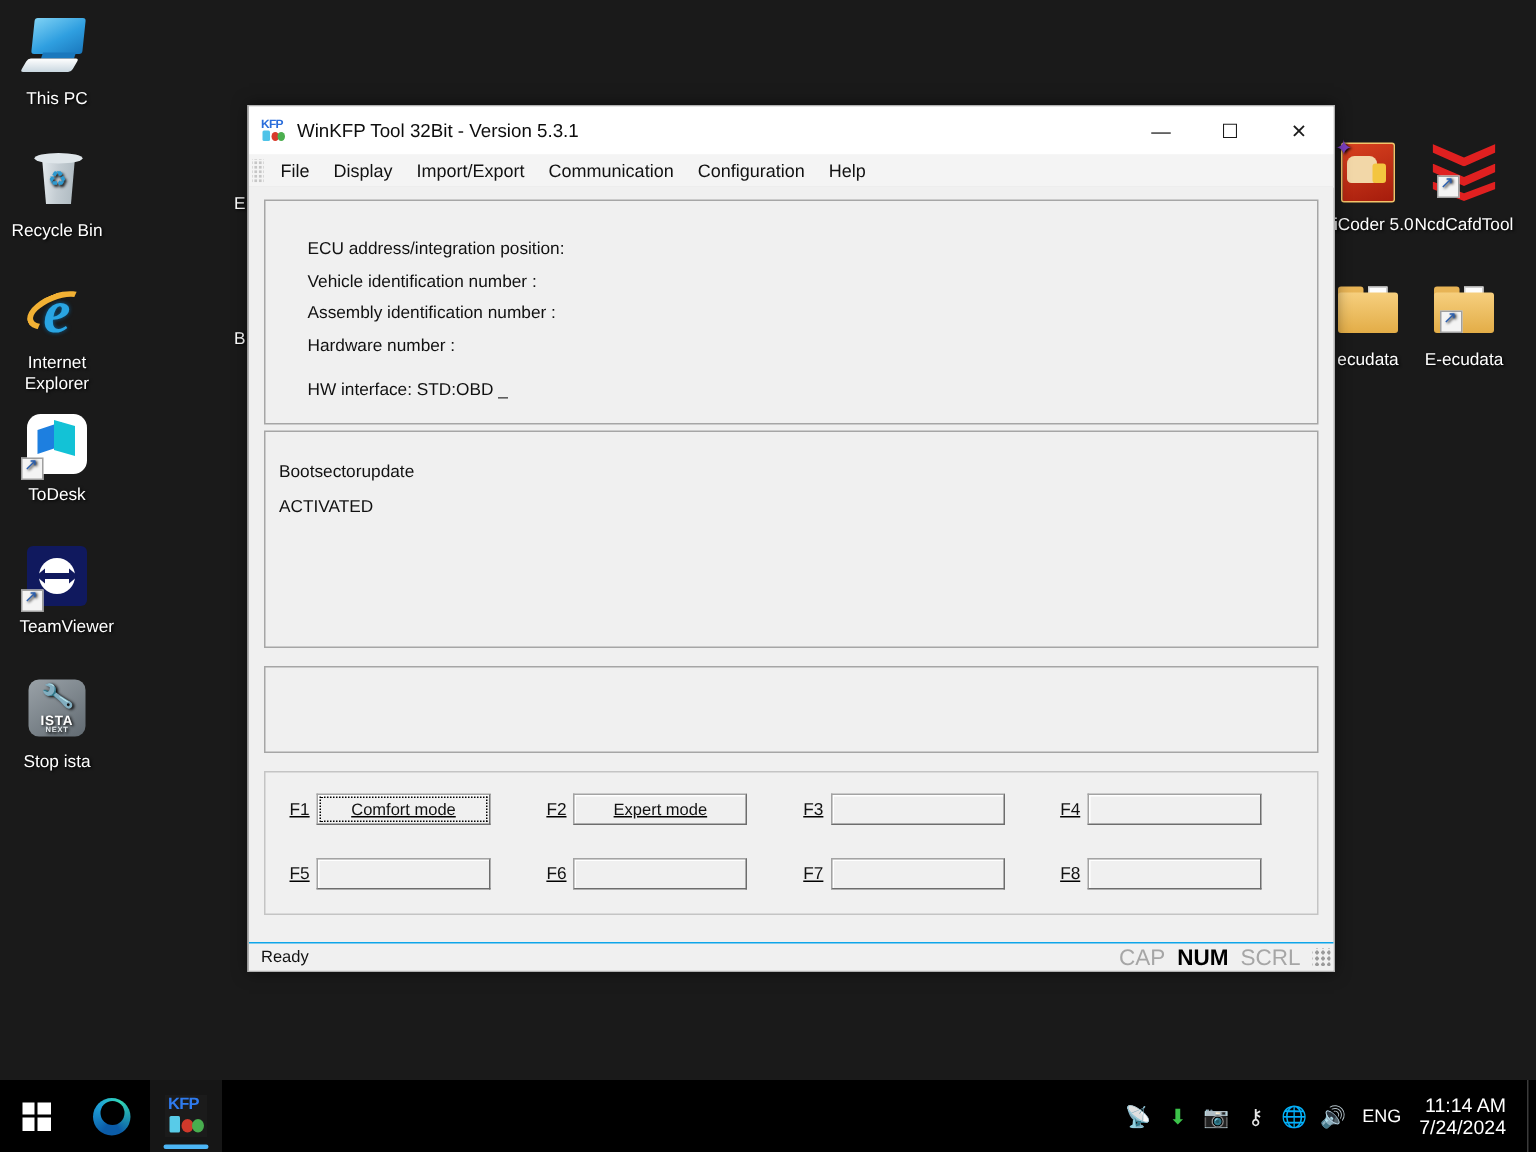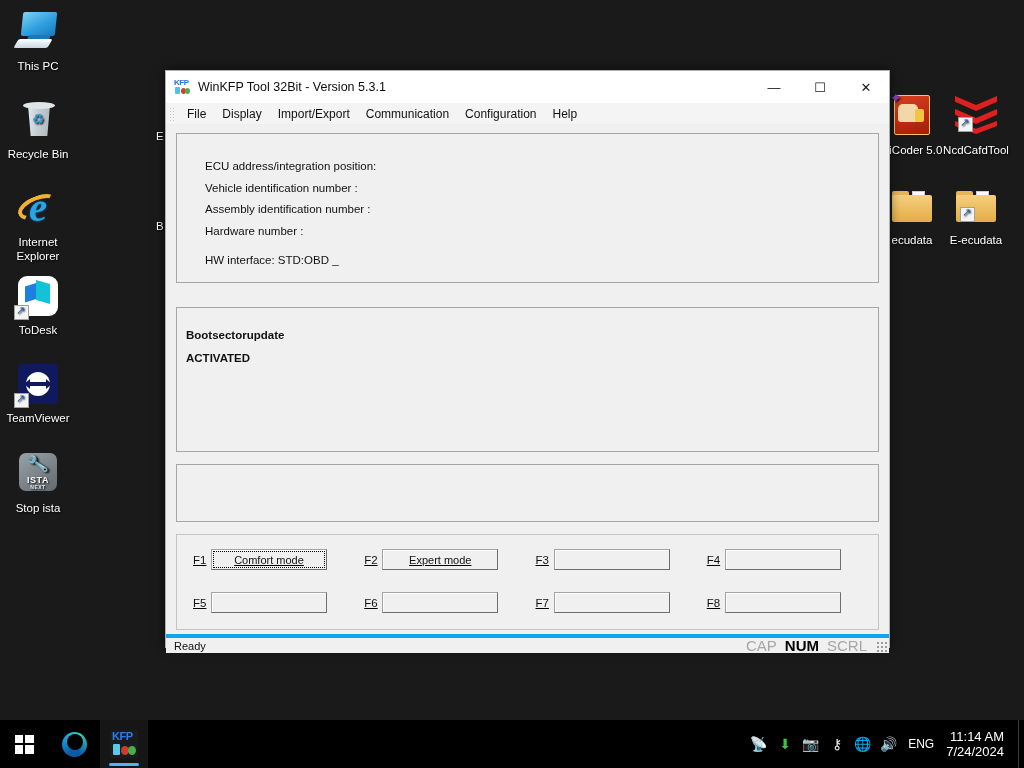--- a/index.html
+++ b/index.html
@@ -228,21 +228,21 @@
   #win-body {
     flex:1 1 auto; padding:8px 10px 4px 10px; display:flex; flex-direction:column;
   }
 
   .panel {
     background:#f0f0f0;
     border:1px solid #a6a6a6;
     position:relative;
   }
   #panel-info { height:150px; padding:22px 0 0 28px; flex:0 0 150px; }
-  #panel-status { height:145px; margin-top:24px; padding:16px 0 0 9px; flex:0 0 145px;font-weight:bold; }
+  #panel-status { height:145px; margin-top:4px; padding:16px 0 0 9px; flex:0 0 145px; }
   #panel-empty { height:58px; margin-top:12px; flex:0 0 58px; }
   #panel-fkeys {
     margin-top:12px; flex:0 0 96px; height:96px;
     border:1px solid #c4c4c4; background:#f0f0f0;
     padding:14px 8px 0 8px;
   }
 
   .info-line { font-size:11.5px; color:#111; line-height:21.5px; white-space:nowrap; }
   .info-gap { height:8px; }
   .status-line { font-size:11.5px; color:#111; line-height:23px; }
@@ -256,21 +256,21 @@
     border:1px solid #a3a3a3;
     border-right-color:#6d6d6d; border-bottom-color:#6d6d6d;
     box-shadow: inset 1px 1px 0 #ffffff;
     font-size:11px; color:#111;
     display:flex; align-items:center; justify-content:center;
     cursor:default;
   }
   .fk-btn.focused { outline:1px dotted #000; outline-offset:-3px; }
 
   #statusbar {
-    height:19px; background:#f0f0f0; border-top:4px solid #0ea5e9;
+    height:19px; background:#f0f0f0; border-top:1px solid #0ea5e9;
     display:flex; align-items:center; font-size:11px; color:#111;
     flex:0 0 19px; padding:0 2px 0 8px;
   }
   #status-text { flex:1 1 auto; }
   .sb-key { padding:0 4px; font-size:15px; }
   .sb-key.off { color:#a6a6a6; }
   .sb-key.on  { color:#000; font-weight:bold; }
   #resize-grip {
     width:12px; height:12px; margin-left:4px;
     background-image: radial-gradient(#9a9a9a 40%, transparent 41%);
@@ -367,21 +367,21 @@
   <div class="desk-icon ico-todesk" style="left:0px; top:272px;">
     <div class="glyph">
       <div class="card"></div>
         <div class="a"></div>
         <div class="b"></div>
       <div class="shortcut-arrow"></div>
     </div>
     <span class="lbl">ToDesk</span>
   </div>
 
-  <div class="desk-icon ico-tv" style="left:0px; top:360px;">
+  <div class="desk-icon ico-tv" style="left:0px; top:360px;text-align:right;">
     <div class="glyph">
       <div class="sq"></div>
         <div class="circ"></div>
         <div class="arrow"></div>
       <div class="shortcut-arrow"></div>
     </div>
     <span class="lbl">TeamViewer</span>
   </div>
 
   <div class="desk-icon ico-ista" style="left:0px; top:450px;">

